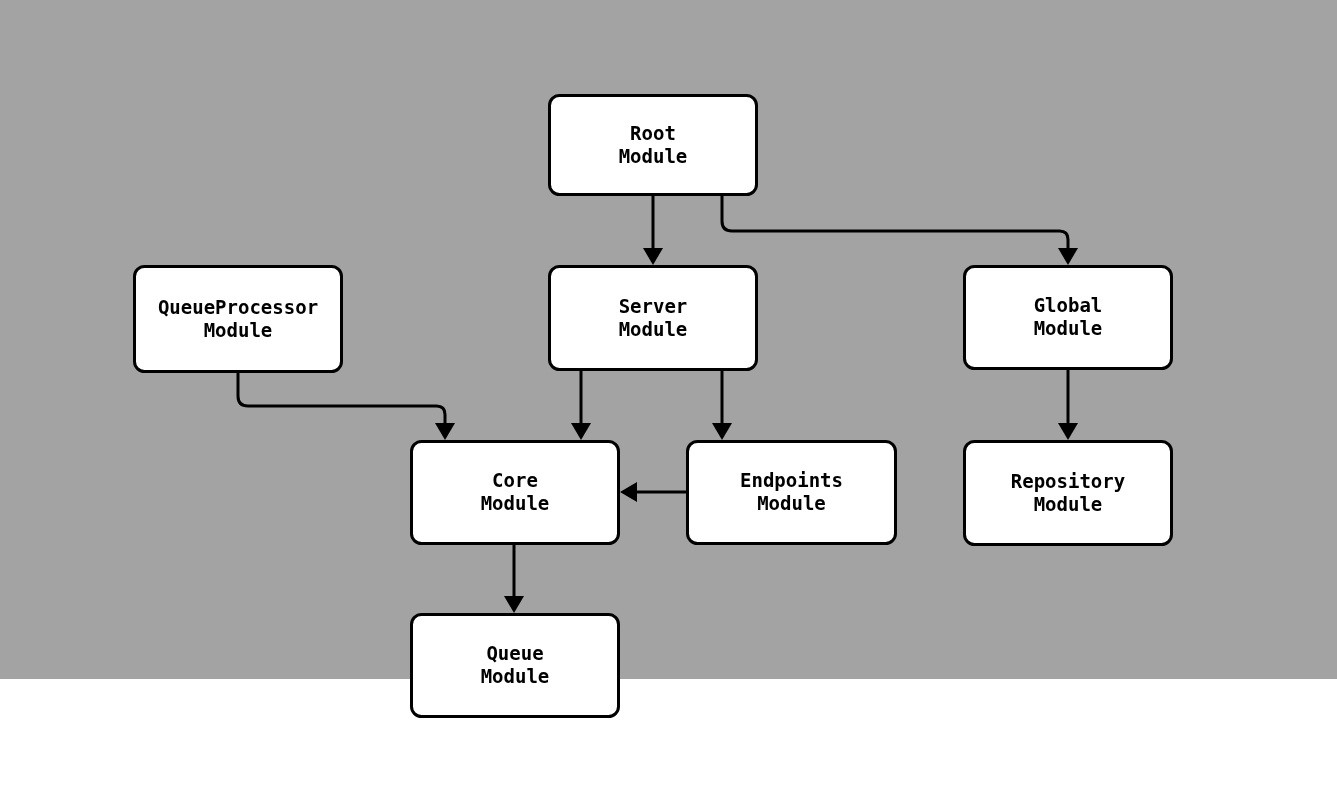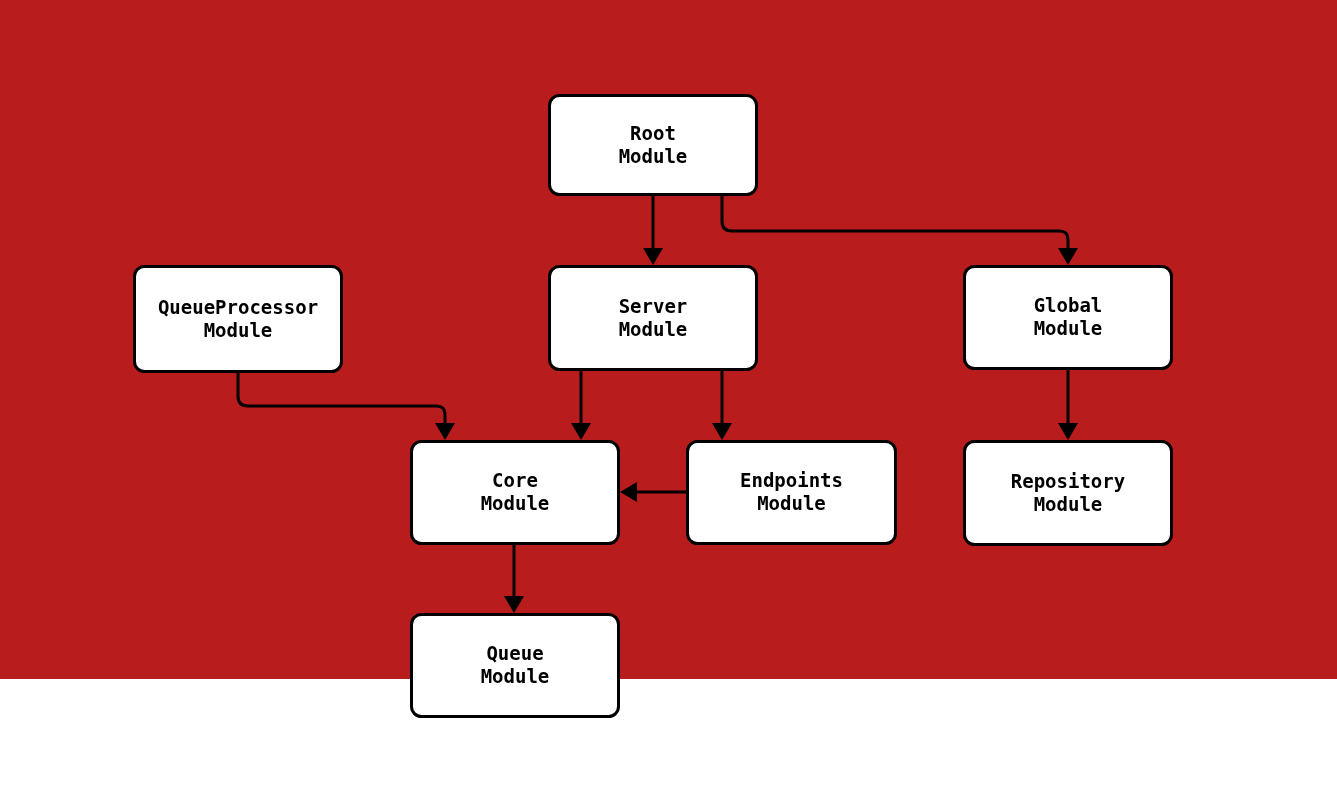--- a/index.html
+++ b/index.html
@@ -11,21 +11,21 @@
   body {
     width: 1337px;
     height: 809px;
     overflow: hidden;
     font-family: "DejaVu Sans Mono", "Liberation Mono", monospace;
   }
   #diagram-root {
     position: relative;
     width: 1337px;
     height: 679px;
-    background: #b91c1c;
+    background: #a3a3a3;
   }
   svg.diagram-canvas {
     display: block;
     width: 1337px;
     height: 809px;
   }
   .node-box {
     fill: #ffffff;
     stroke: #000000;
     stroke-width: 3;

